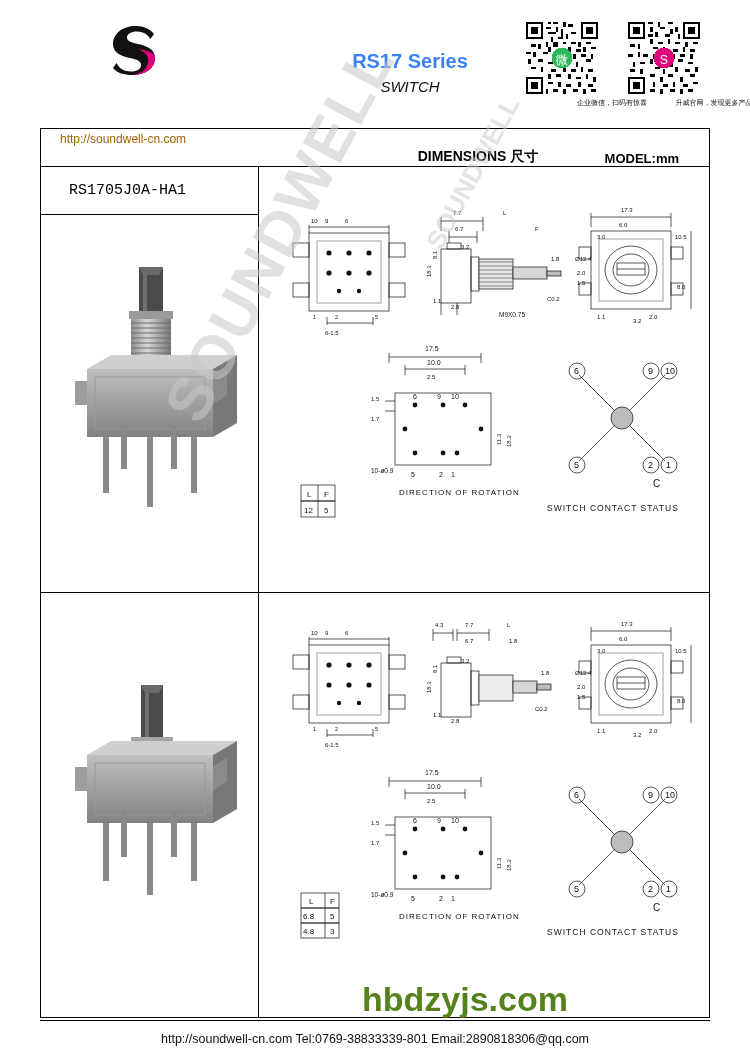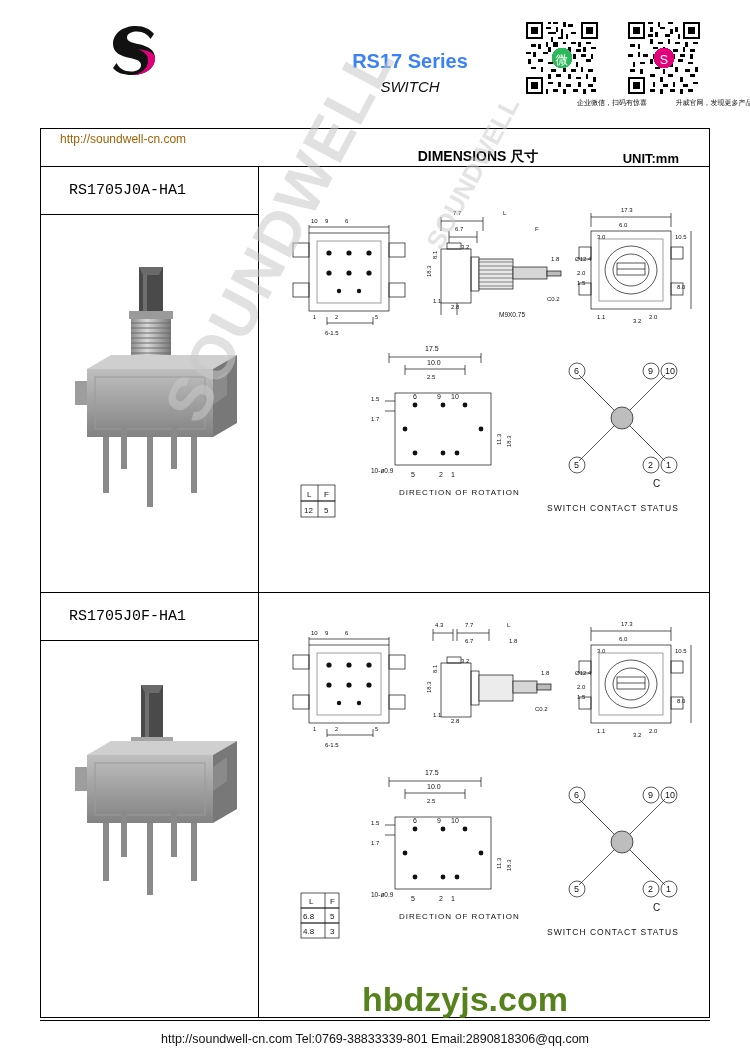--- a/index.html
+++ b/index.html
@@ -240,21 +240,21 @@
       </div>
       <div class="qr-cap" style="left:0;width:100%;text-align:center;">升威官网，发现更多产品</div>
     </div>
   </div>
 
   <div class="tbl">
 
     <div class="hdr-row">
       <div class="hdr-c2">
         <span>DIMENSIONS 尺寸</span>
-        <span class="unit">UNIT:mm</span>
+        <span class="unit">MODEL:mm</span>
       </div>
     </div>
 
     <div class="prow r1">
       <div class="pleft">
         <div class="pname">RS1705J0A-HA1</div>
         <div class="photo">
           <svg width="198" height="320" viewBox="0 0 198 320">
             <defs>
               <linearGradient id="mg1" x1="0" y1="0" x2="1" y2="0">
@@ -479,21 +479,20 @@
               <text x="-12" y="156" font-size="8.5" fill="#111" stroke="none" letter-spacing="1">SWITCH CONTACT STATUS</text>
             </g>
 
           </g>
         </svg>
       </div>
     </div>
 
     <div class="prow r2">
       <div class="pleft">
-        <div class="pname">RS1705J0F-HA1</div>
         <div class="photo">
           <svg width="198" height="320" viewBox="0 0 198 320">
             <defs>
               <linearGradient id="bg2" x1="0" y1="0" x2="0" y2="1">
                 <stop offset="0" stop-color="#bfbfbf"></stop>
                   <stop offset="1" stop-color="#828282"></stop>
               </linearGradient>
             </defs>
             <path d="M90 40 L112 40 L112 92 L90 92 Z" fill="#4a4a4a"></path>
             <path d="M90 40 L112 40 L108 48 L94 48 Z" fill="#6a6a6a"></path>

